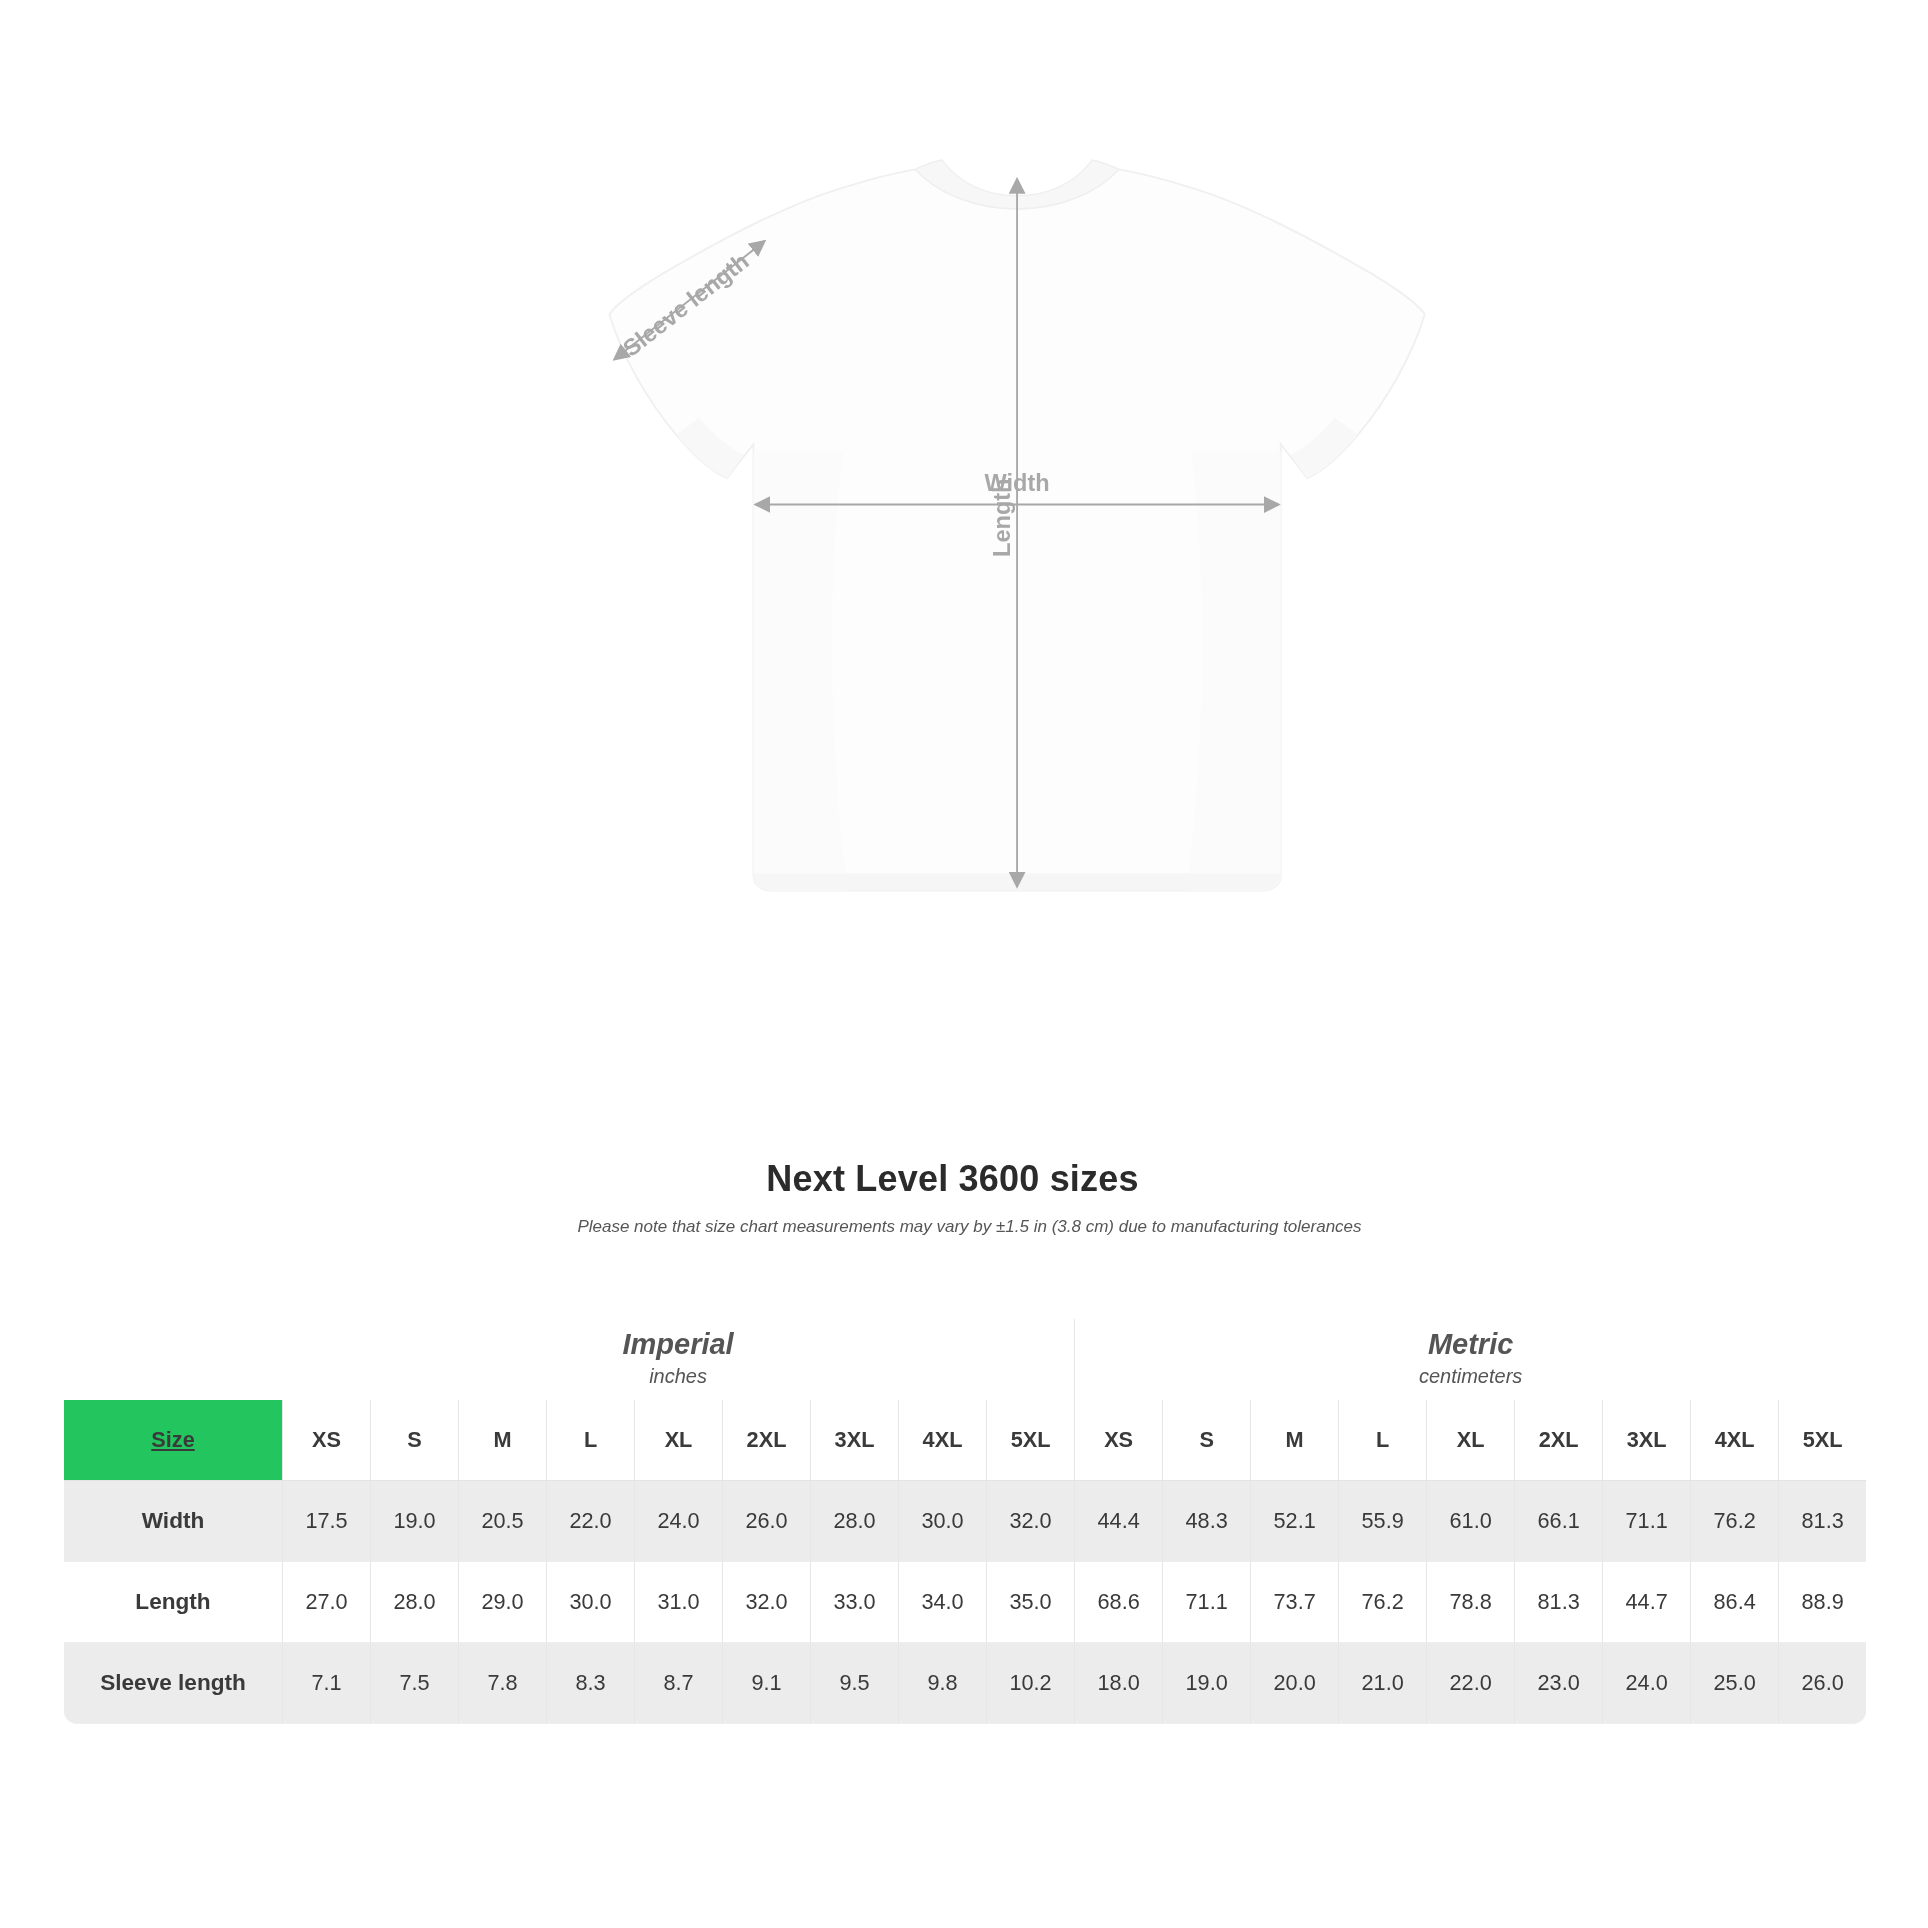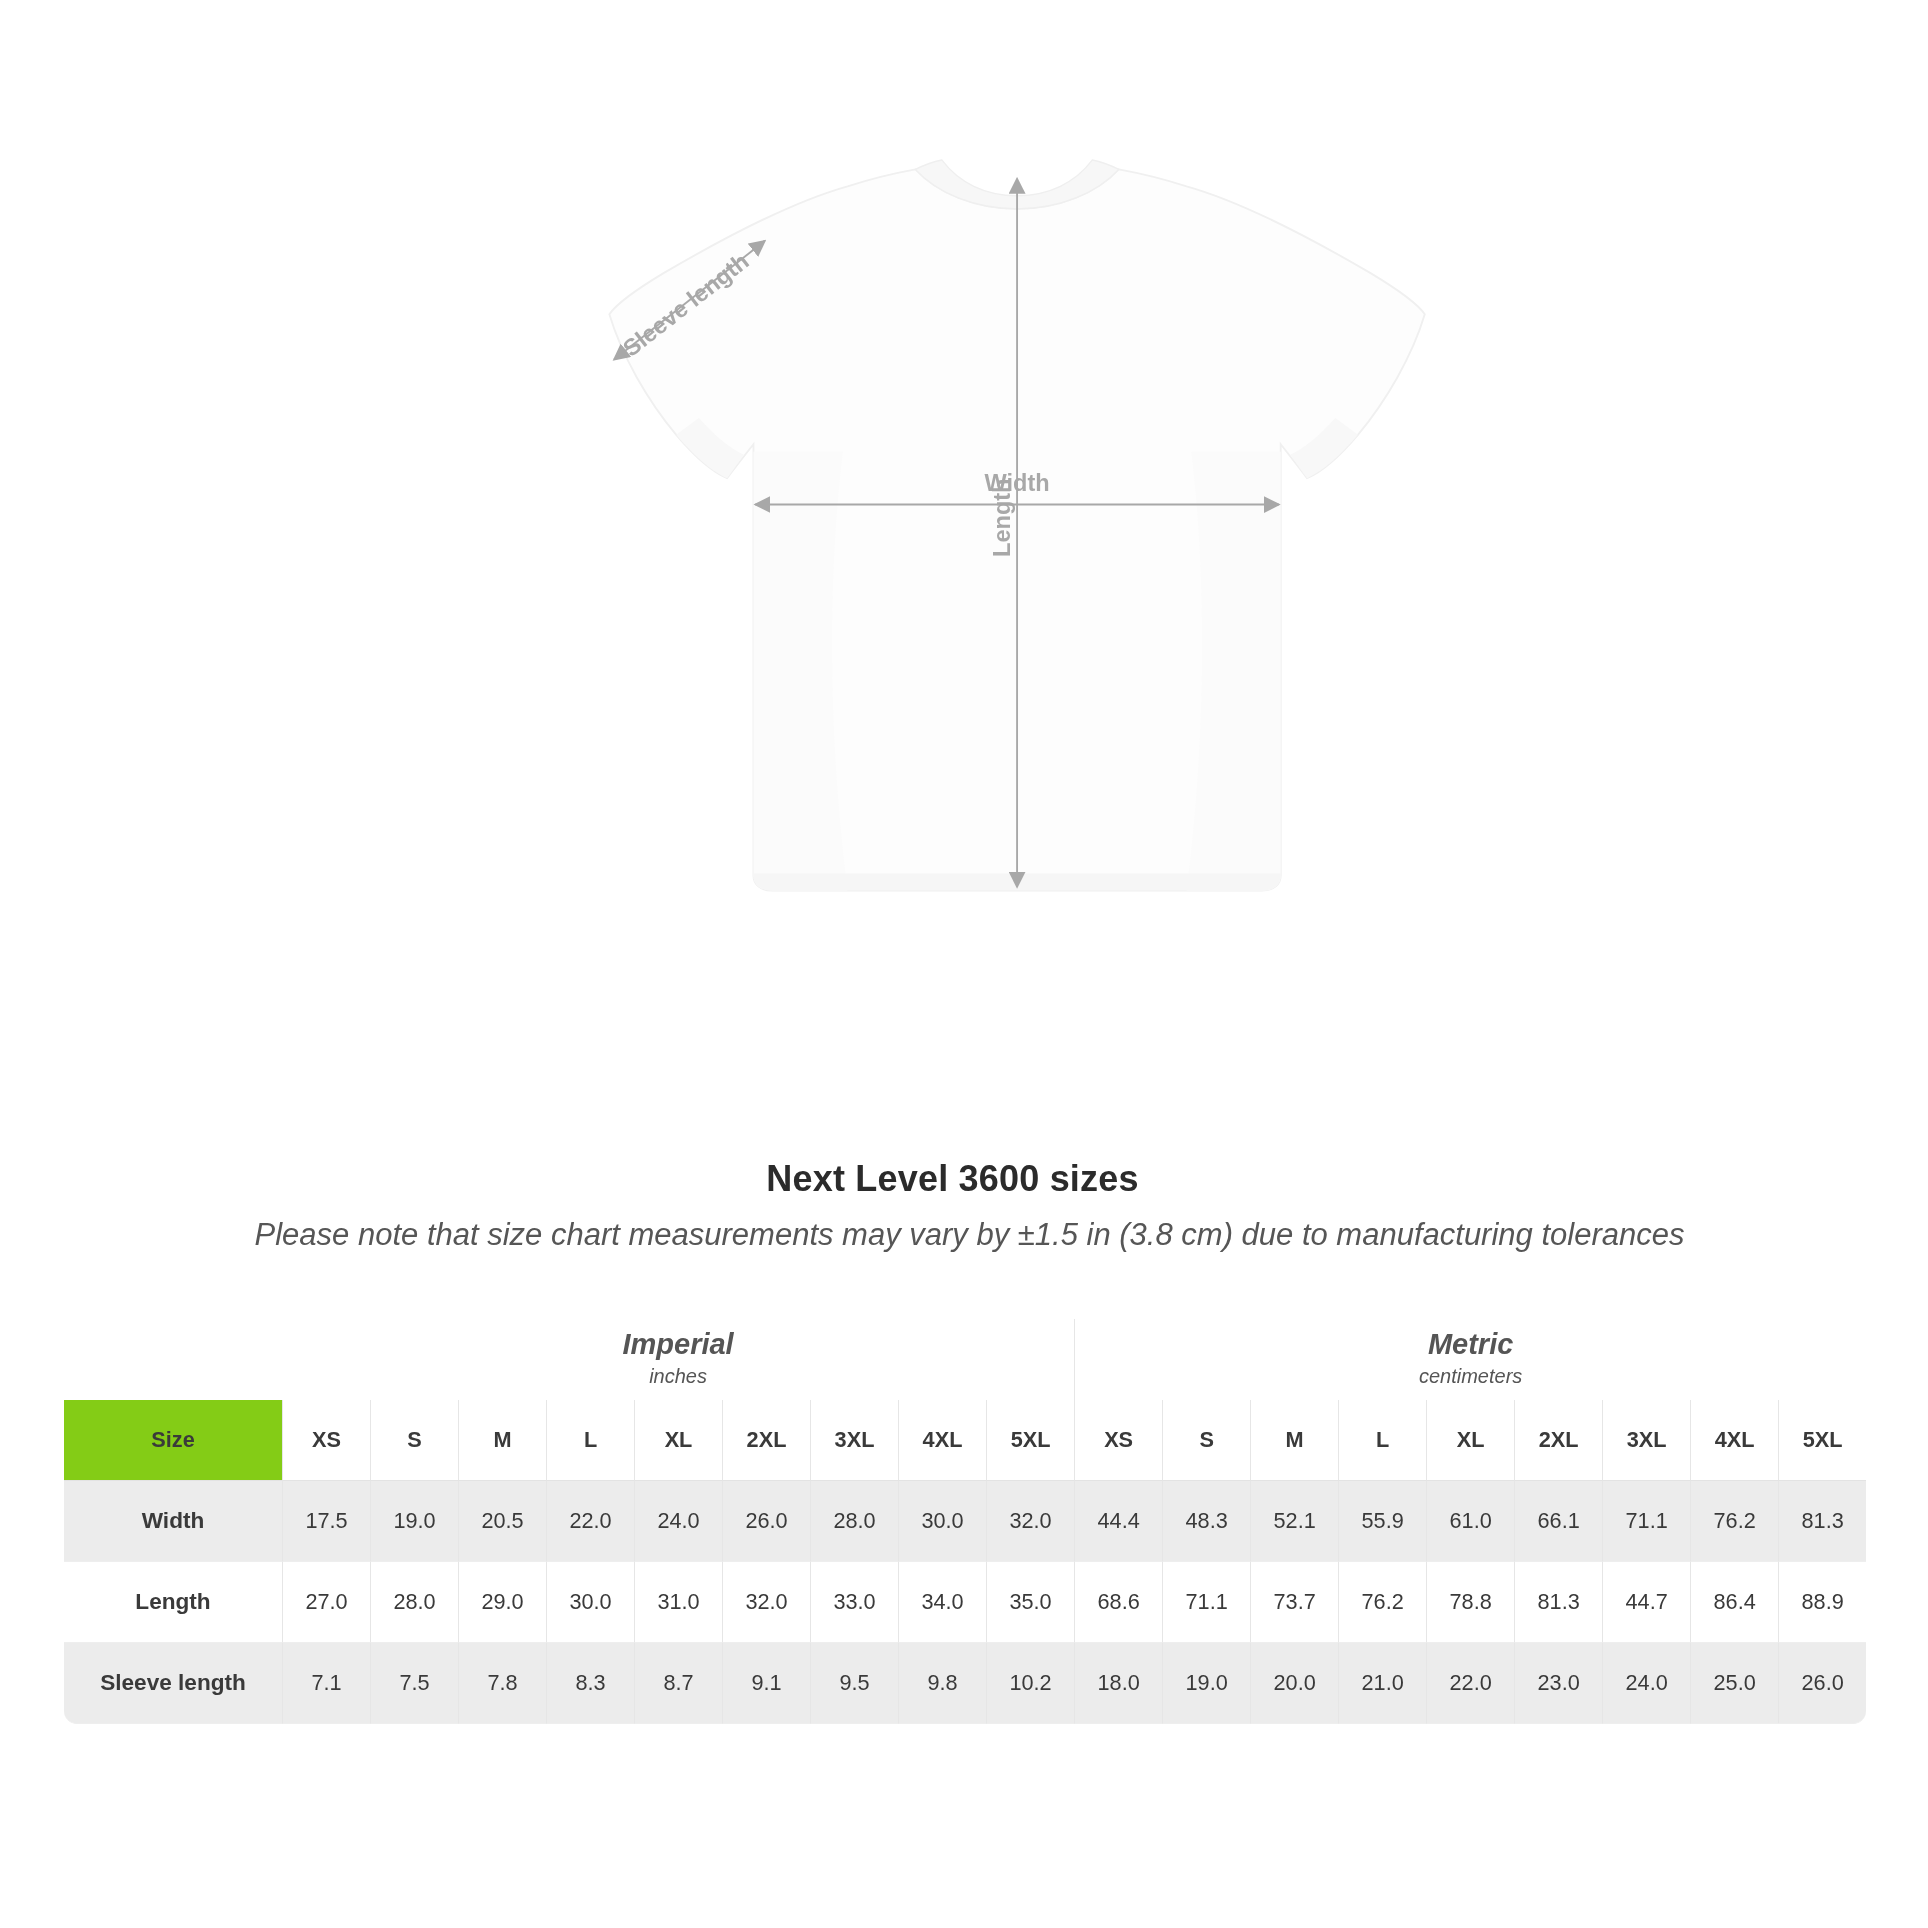--- a/index.html
+++ b/index.html
@@ -44,21 +44,21 @@
   }
   .chart-title {
     font-size: 36px;
     font-weight: bold;
     color: #2b2b2b;
     letter-spacing: 0.2px;
     margin: 0;
   }
   .chart-subtitle {
     margin: 17px 0 0 0;
-    font-size: 31px;
+    font-size: 17px;
     font-style: italic;
     color: #565656;
     padding-left: 34px;
   }
 
   
   .table-wrap {
     position: absolute;
     left: 64px;
     top: 1319px;
@@ -105,21 +105,22 @@
   }
   .head-row td {
     background: #fff;
     font-weight: bold;
     font-size: 22.6px;
     color: #3a3a3a;
     height: 90px;
     border-bottom: 0.9px solid #e3e3e3;
   }
   .head-row td.rowlabel {
-    background: #84cc16;
+    background: #22c55e;
+    text-decoration: underline;
   }
   .data-row td {
     border-bottom: 0.9px solid #eeeeee;
   }
   .data-row.alt td {
     background: #ececec;
   }
   .data-row td.rowlabel {
     font-weight: bold;
     font-size: 22.6px;

